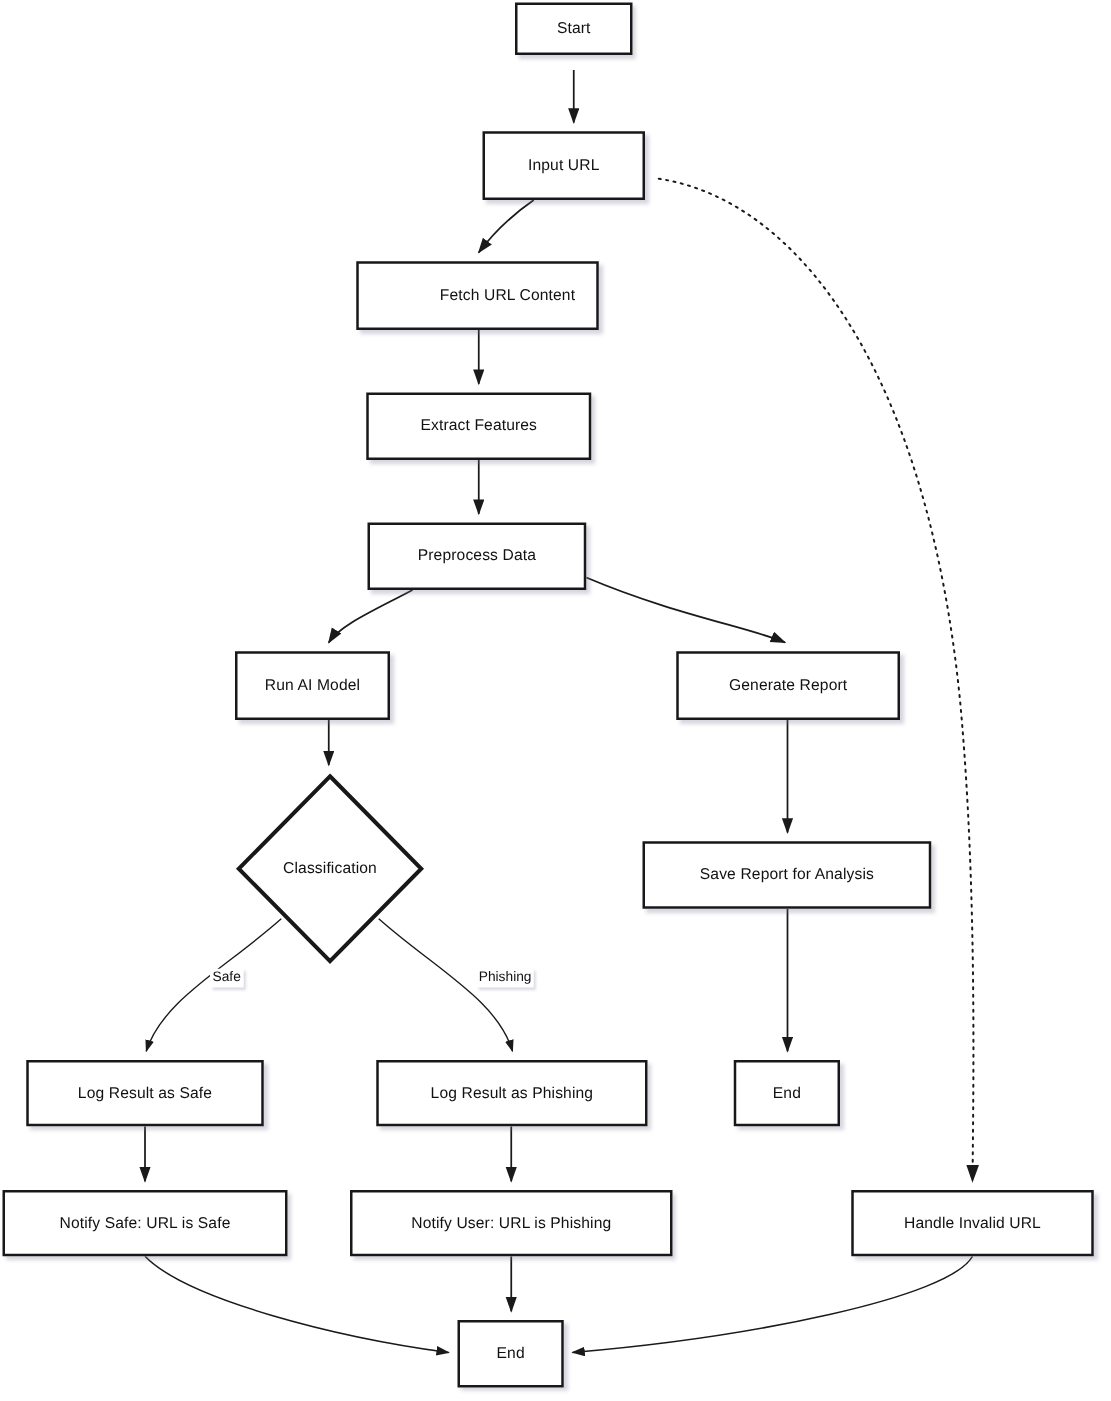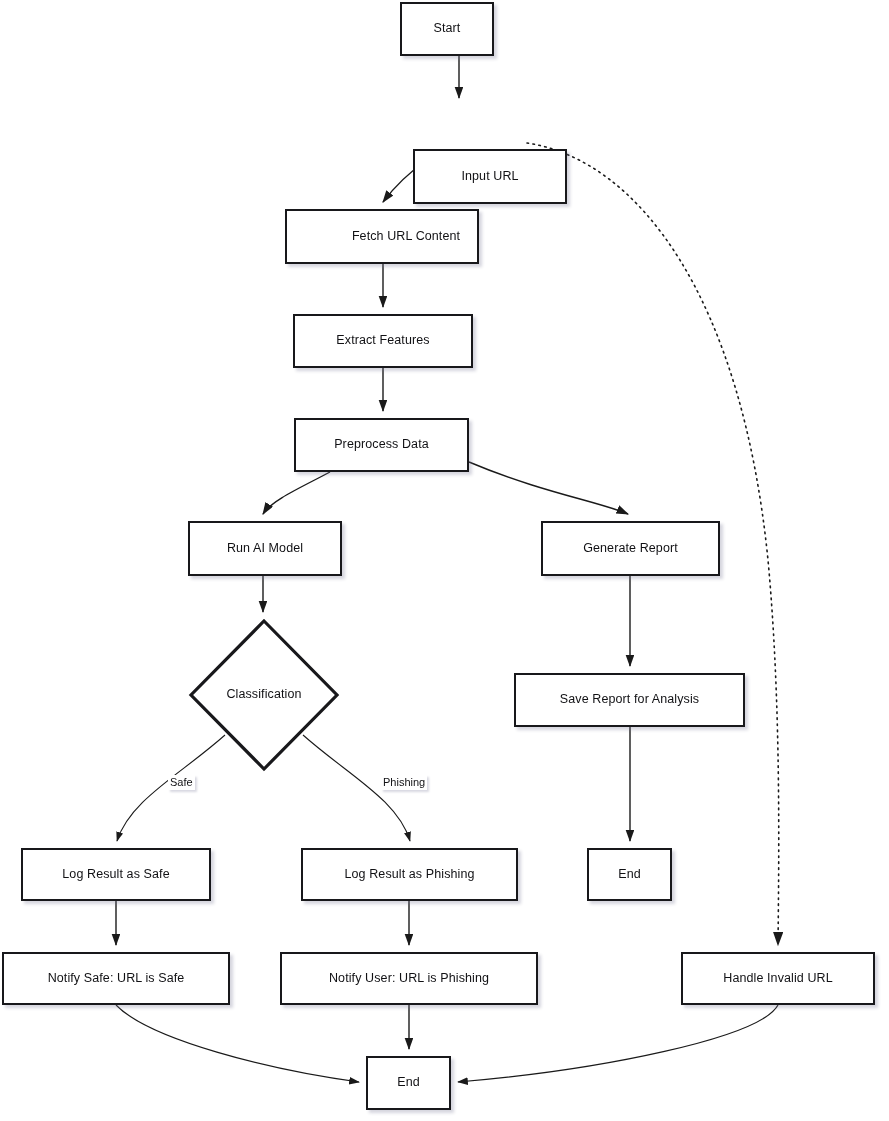--- a/index.html
+++ b/index.html
@@ -112,41 +112,41 @@
 
     <path d="M409,901 L409,945" fill="none" stroke="#1a1a1a" stroke-width="1.4" marker-end="url(#arrow)"></path>
 
     <path d="M116,1005 C150,1040 270,1070 359,1082" fill="none" stroke="#1a1a1a" stroke-width="1.2" marker-end="url(#arrow)"></path>
 
     <path d="M409,1005 L409,1049" fill="none" stroke="#1a1a1a" stroke-width="1.4" marker-end="url(#arrow)"></path>
 
     <path d="M778,1005 C760,1038 600,1070 458,1082" fill="none" stroke="#1a1a1a" stroke-width="1.2" marker-end="url(#arrow)"></path>
   </svg>
 
-  <div class="node" style="left:400px; top:2px; width:94px; height:54px;">
+  <div class="node" style="left:412px; top:2px; width:94px; height:42px;">
     <span>Start</span>
   </div>
 
-  <div class="node" style="left:413px; top:105px; width:154px; height:55px;margin-top:44px;">
+  <div class="node" style="left:386px; top:105px; width:130px; height:55px;">
     <span>Input URL</span>
   </div>
 
   <div class="node" style="left:285px; top:209px; width:194px; height:55px;padding-left:48px;">
     <span>Fetch URL Content</span>
   </div>
 
   <div class="node" style="left:293px; top:314px; width:180px; height:54px;">
     <span>Extract Features</span>
   </div>
 
   <div class="node" style="left:294px; top:418px; width:175px; height:54px;">
     <span>Preprocess Data</span>
   </div>
 
-  <div class="node" style="left:188px; top:521px; width:154px; height:55px;">
+  <div class="node" style="left:188px; top:521px; width:124px; height:55px;">
     <span>Run AI Model</span>
   </div>
 
   <div class="node" style="left:541px; top:521px; width:179px; height:55px;justify-content:center;">
     <span>Generate Report</span>
   </div>
 
   <div class="node diamond" style="left:188px; top:618px; width:152px; height:154px;text-align:center;">
     <svg class="dia-svg" width="152" height="154" viewBox="0 0 152 154" xmlns="http://www.w3.org/2000/svg">
       <polygon points="76,3 149,77 76,151 3,77" fill="#ffffff" stroke="#18181b" stroke-width="3.2" style="filter:none;"></polygon>

